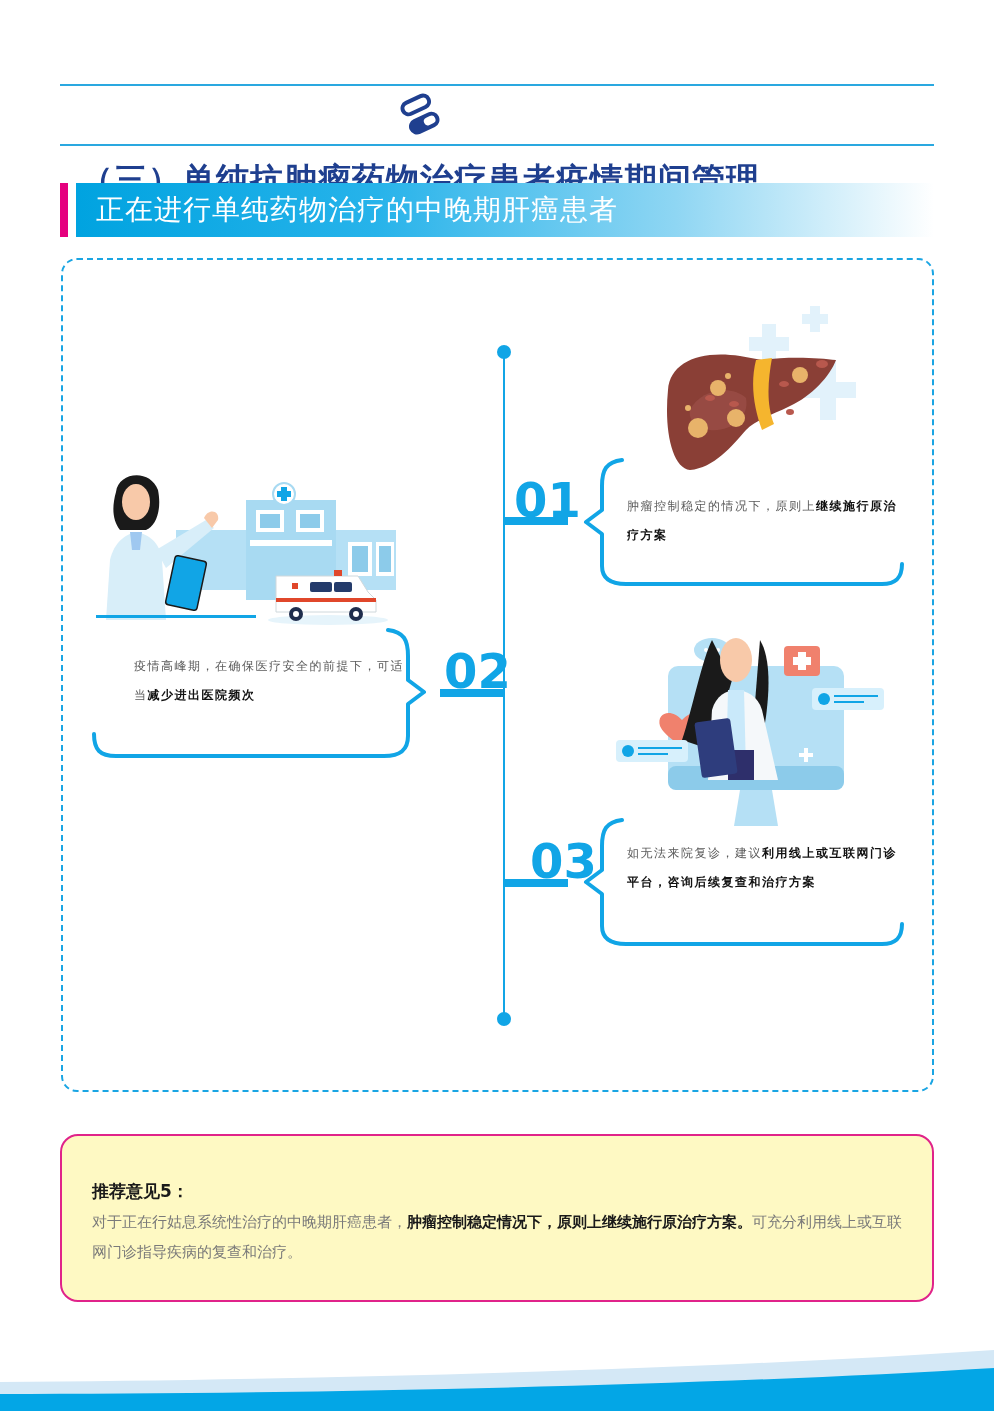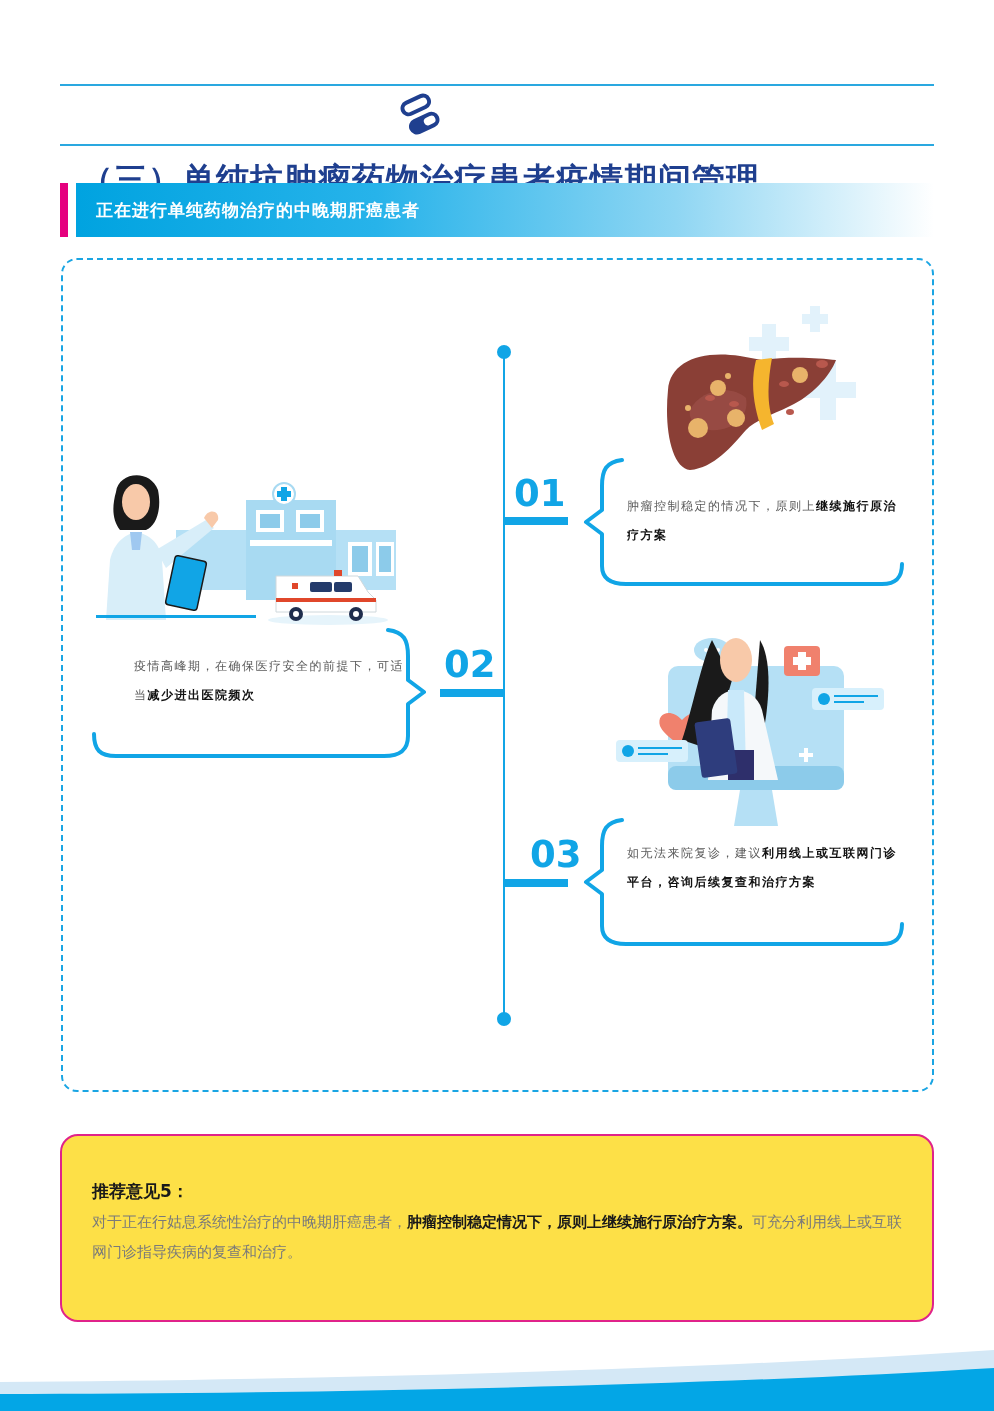--- a/index.html
+++ b/index.html
@@ -9,37 +9,37 @@
     .title-rule { position: absolute; left: 60px; width: 874px; height: 2px; background: #2aa8e0; }
     .title-rule.top { top: 84px; }
     .title-rule.bottom { top: 144px; }
     .page-title { position: absolute; left: 80px; top: 92px; height: 48px; display: flex; align-items: center; gap: 18px; flex-direction: column; }
     .page-title .title-text { font-size: 33px; font-weight: bold; color: #1f3f8f; letter-spacing: 1px; }
 
     .section-header { position: absolute; left: 60px; top: 183px; width: 874px; height: 54px; }
     .section-header .accent { position: absolute; left: 0; top: 0; width: 8px; height: 54px; background: #e5007e; }
     .section-header .bar { position: absolute; left: 16px; top: 0; right: 0; height: 54px;
       background: linear-gradient(90deg, #00a3e0 0%, #27b3ea 35%, #8fd6f3 70%, #ffffff 100%); display: flex; align-items: center; padding-left: 20px; }
-    .section-header .bar span { font-size: 17px; font-weight: bold; color: #ffffff; letter-spacing: 1px; text-align: right; }
+    .section-header .bar span { font-size: 28px; font-weight: normal; color: #ffffff; letter-spacing: 1px; text-align: right; }
 
     .dashed-box { position: absolute; left: 61px; top: 258px; width: 873px; height: 834px; border: 2px dashed #1aa5e3; border-radius: 16px; }
 
     .timeline-line { position: absolute; left: 503px; top: 352px; width: 2px; height: 668px; background: #11a5e6; }
     .timeline-dot { position: absolute; width: 14px; height: 14px; border-radius: 50%; background: #11a5e6; }
 
-    .step-num { position: absolute; font-size: 37px; font-weight: bold; color: #11a5e6; }
+    .step-num { position: absolute; font-size: 48px; font-weight: bold; color: #11a5e6; }
     .step-bar { position: absolute; height: 8px; background: #11a5e6; }
 
     .bracket { position: absolute; }
     .step-text { position: absolute; font-size: 12px; line-height: 29px; color: #5a5a5a; letter-spacing: 1.5px; }
     .step-text b { color: #111111; font-weight: bold; }
 
     .illus { position: absolute; }
 
-    .rec-box { position: absolute; left: 60px; top: 1134px; width: 874px; height: 188px; background: #fde047;
+    .rec-box { position: absolute; left: 60px; top: 1134px; width: 874px; height: 168px; background: #fef9c3;
       border: 2px solid #e0238a; border-radius: 18px; padding: 44px 30px 0 30px; }
     .rec-title { font-size: 17px; font-weight: bold; color: #1a1a1a; margin-bottom: 4px; }
     .rec-body { font-size: 15px; line-height: 30px; color: #7a7a7a; }
     .rec-body b { color: #1a1a1a; font-weight: bold; }
 
     .footer-wave { position: absolute; left: 0; bottom: 0; width: 994px; height: 81px; }
   </style>
 </head>
 <body>
 

